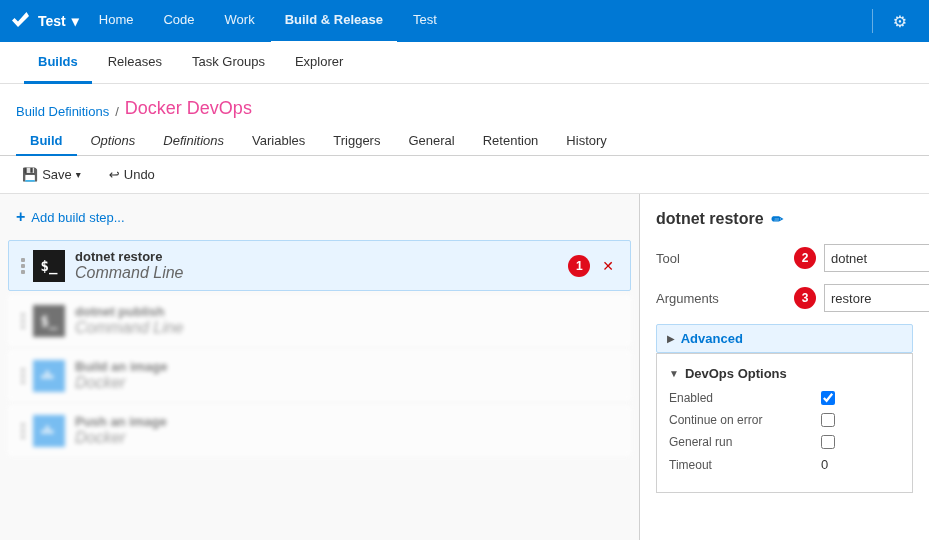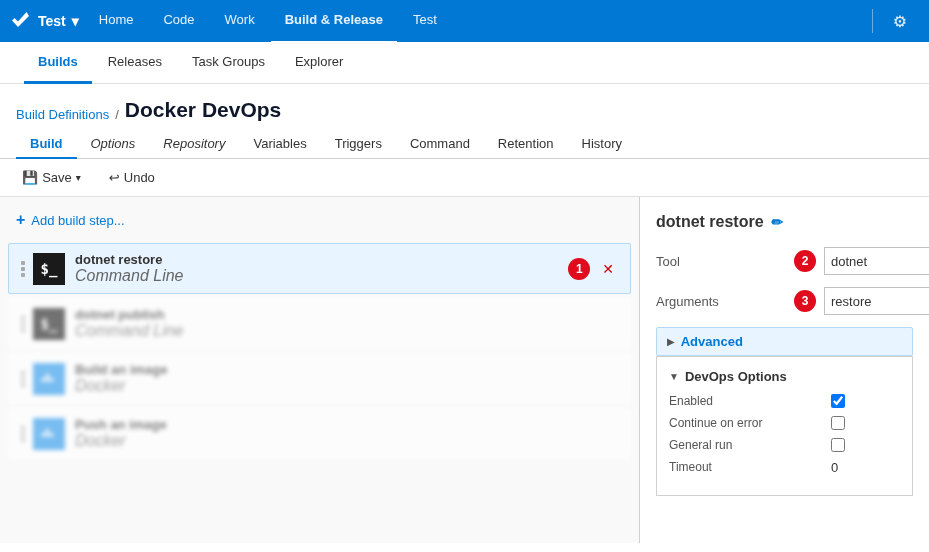--- a/index.html
+++ b/index.html
@@ -99,23 +99,23 @@
     .breadcrumb-link {
       color: #0078d4;
       cursor: pointer;
       font-size: 13px;
     }
     .breadcrumb-sep {
       color: #666;
       font-size: 13px;
     }
     .breadcrumb-title {
-      font-size: 21px;
-      font-weight: 700;
-      color: #0f172a;
+      font-size: 18px;
+      font-weight: 400;
+      color: #ec4899;
     }
 
     
     .tab-bar {
       display: flex;
       align-items: center;
       border-bottom: 1px solid #d0d0d0;
       padding: 0 16px;
       gap: 0;
     }
@@ -321,23 +321,23 @@
     .section-title { font-size: 13px; font-weight: 600; color: #333; }
     .section-title.blue-text { color: #0078d4; }
 
     .control-options {
       border: 1px solid #d0d0d0;
       padding: 12px;
       margin-top: 0;
     }
     .control-row {
       display: flex;
-      align-items: flex-start;
+      align-items: flex-end;
       margin-bottom: 8px;
-      gap: 22px;
+      gap: 12px;
     }
     .control-label {
       width: 140px;
       font-size: 12px;
       color: #555;
     }
     input[type="checkbox"] {
       width: 14px;
       height: 14px;
       cursor: pointer;
@@ -378,24 +378,24 @@
 
 <div class="breadcrumb-row">
   <span class="breadcrumb-link">Build Definitions</span>
   <span class="breadcrumb-sep">/</span>
   <span class="breadcrumb-title">Docker DevOps</span>
 </div>
 
 <div class="tab-bar">
   <div class="tab-item active">Build</div>
   <div class="tab-item italic">Options</div>
-  <div class="tab-item italic">Repository</div>
+  <div class="tab-item italic">Definitions</div>
   <div class="tab-item">Variables</div>
   <div class="tab-item">Triggers</div>
-  <div class="tab-item">Command</div>
+  <div class="tab-item">General</div>
   <div class="tab-item">Retention</div>
   <div class="tab-item">History</div>
 </div>
 
 <div class="toolbar">
   <button class="toolbar-btn">
     <span>💾</span>
     <span>Save</span>
     <span class="caret">▾</span>
   </button>

